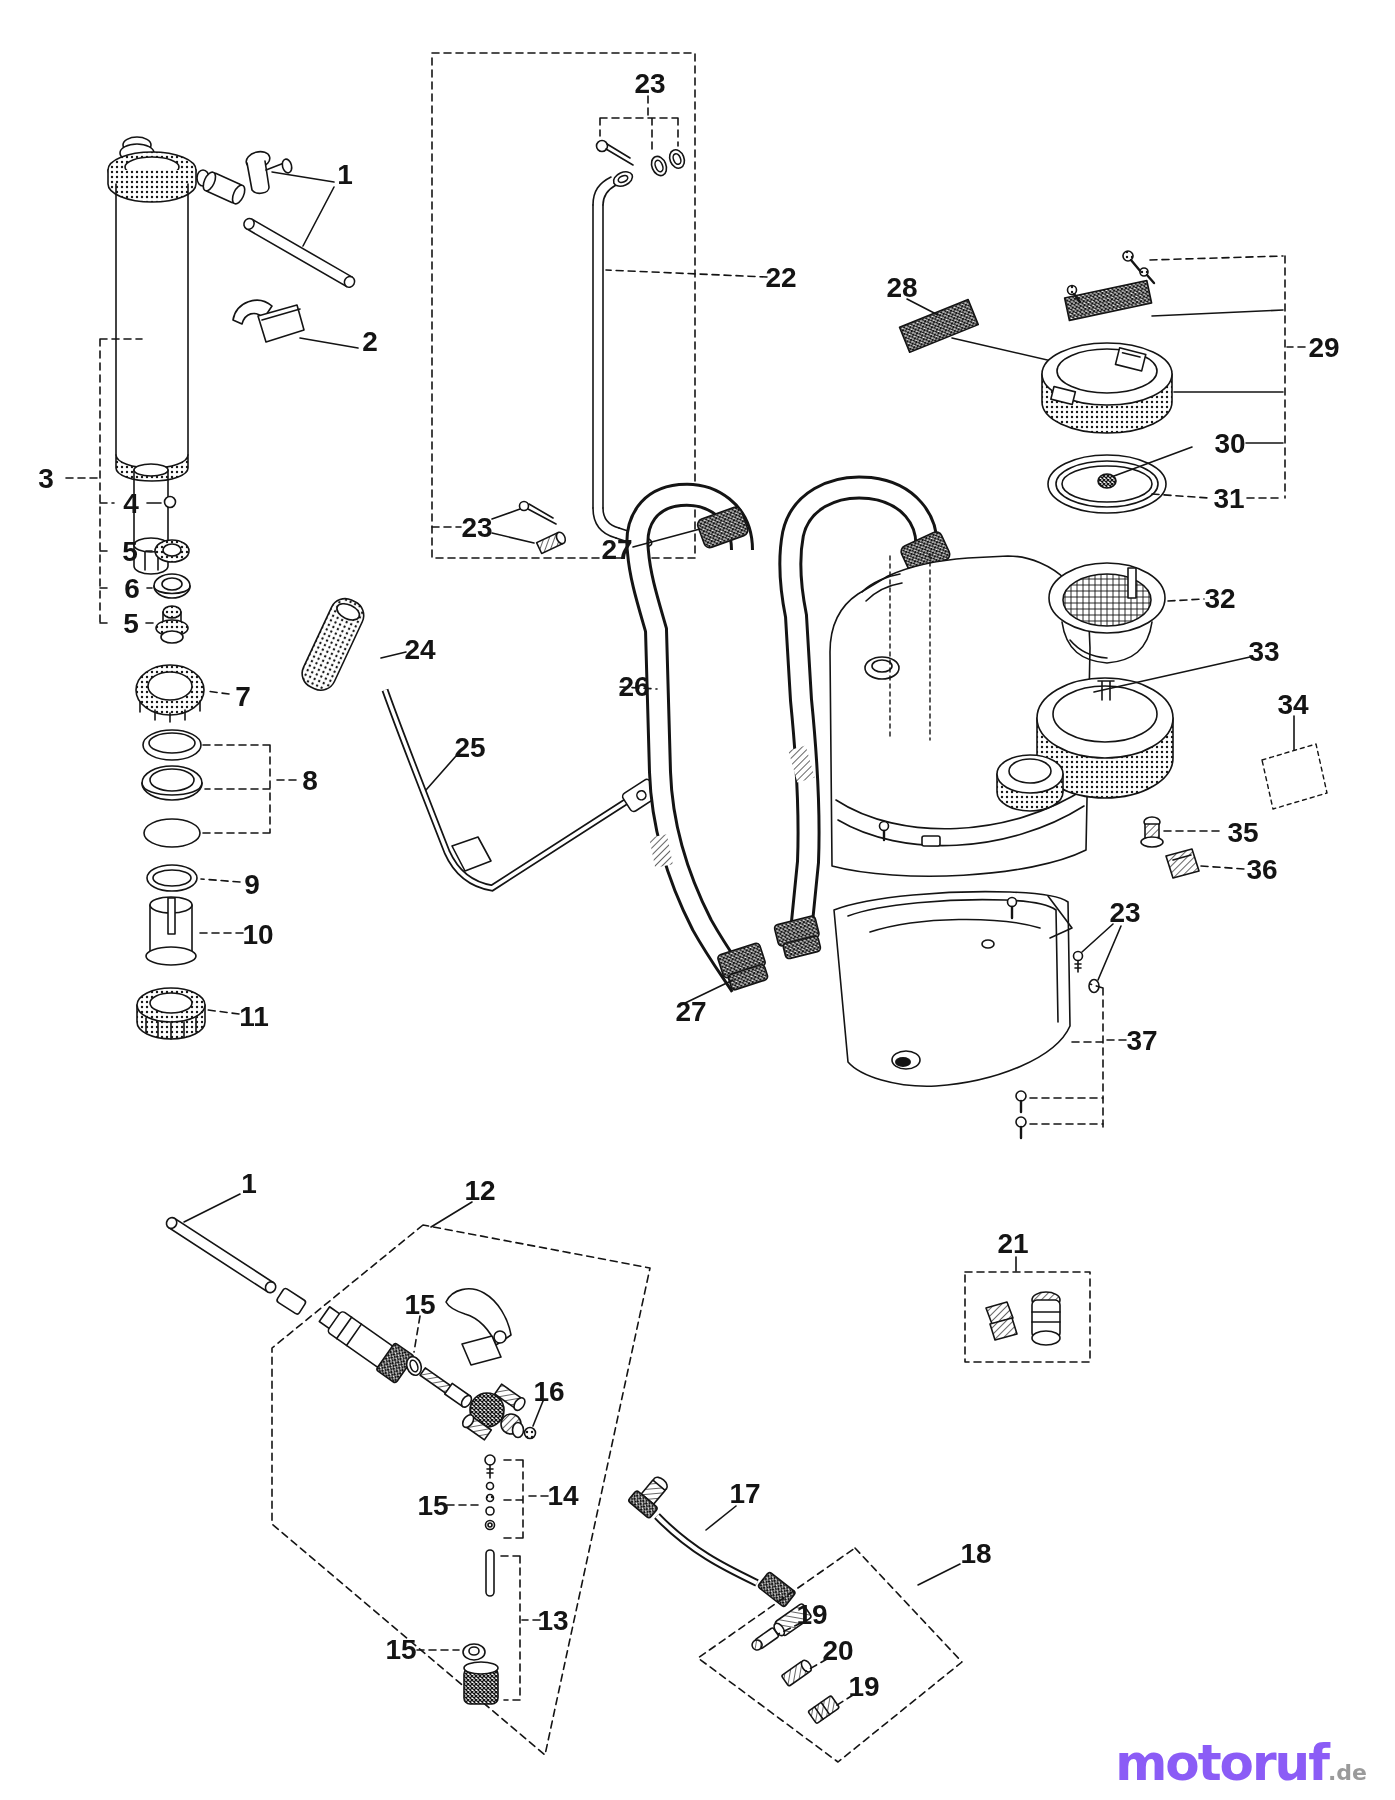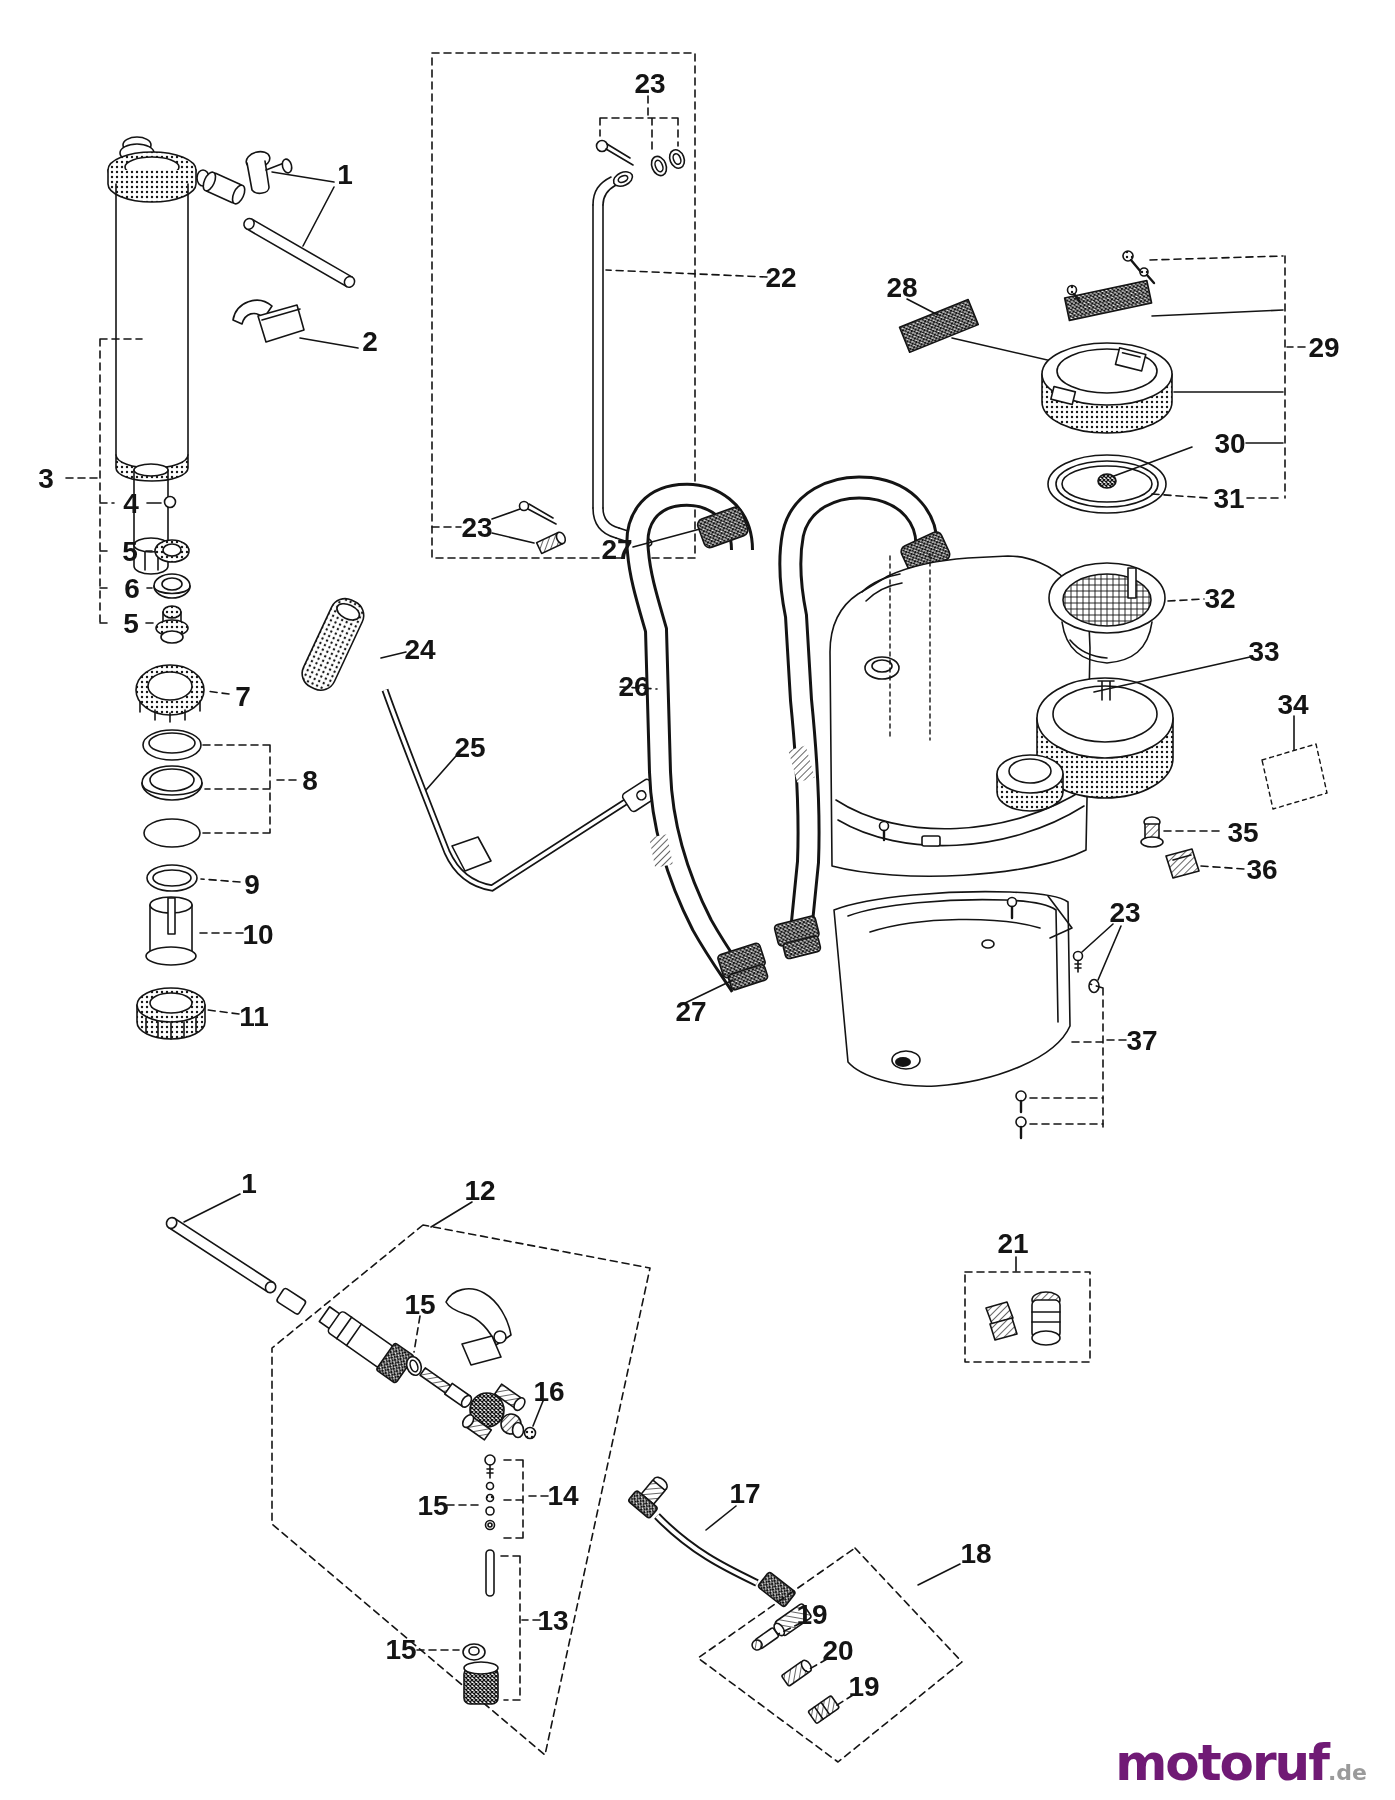--- a/index.html
+++ b/index.html
@@ -502,13 +502,13 @@
       <text x="401" y="1649" class="callout">15</text>
       <text x="745" y="1493" class="callout">17</text>
       <text x="976" y="1553" class="callout">18</text>
       <text x="812" y="1614" class="callout">19</text>
       <text x="838" y="1650" class="callout">20</text>
       <text x="864" y="1686" class="callout">19</text>
       <text x="1013" y="1243" class="callout">21</text>
     </g>
 </svg>
 
-<div id="logo"><span class="brand" style="color: #701a75;">motoruf</span><span class="tld" style="color: rgb(154, 154, 154);">.de</span></div>
+<div id="logo"><span class="brand" style="color: #8b5cf6;">motoruf</span><span class="tld" style="color: rgb(154, 154, 154);">.de</span></div>
 
 </body></html>

